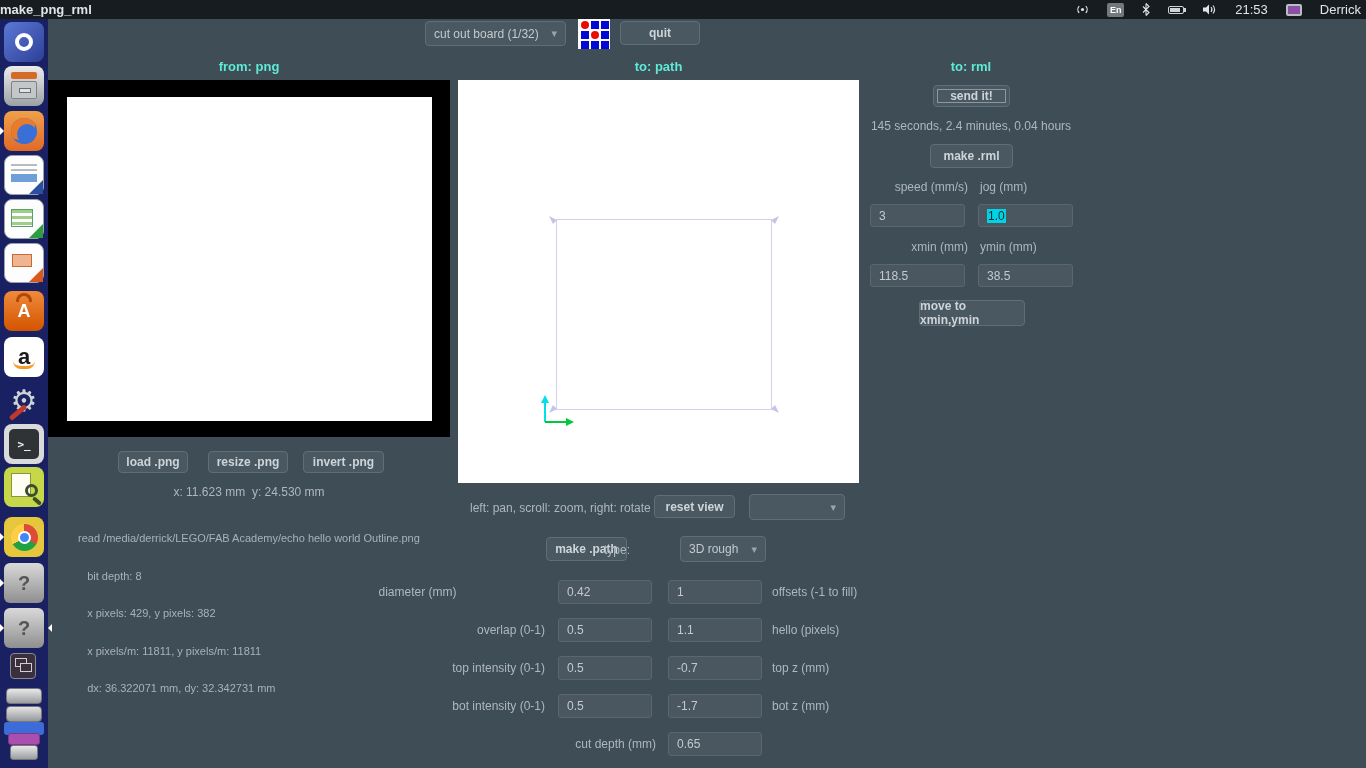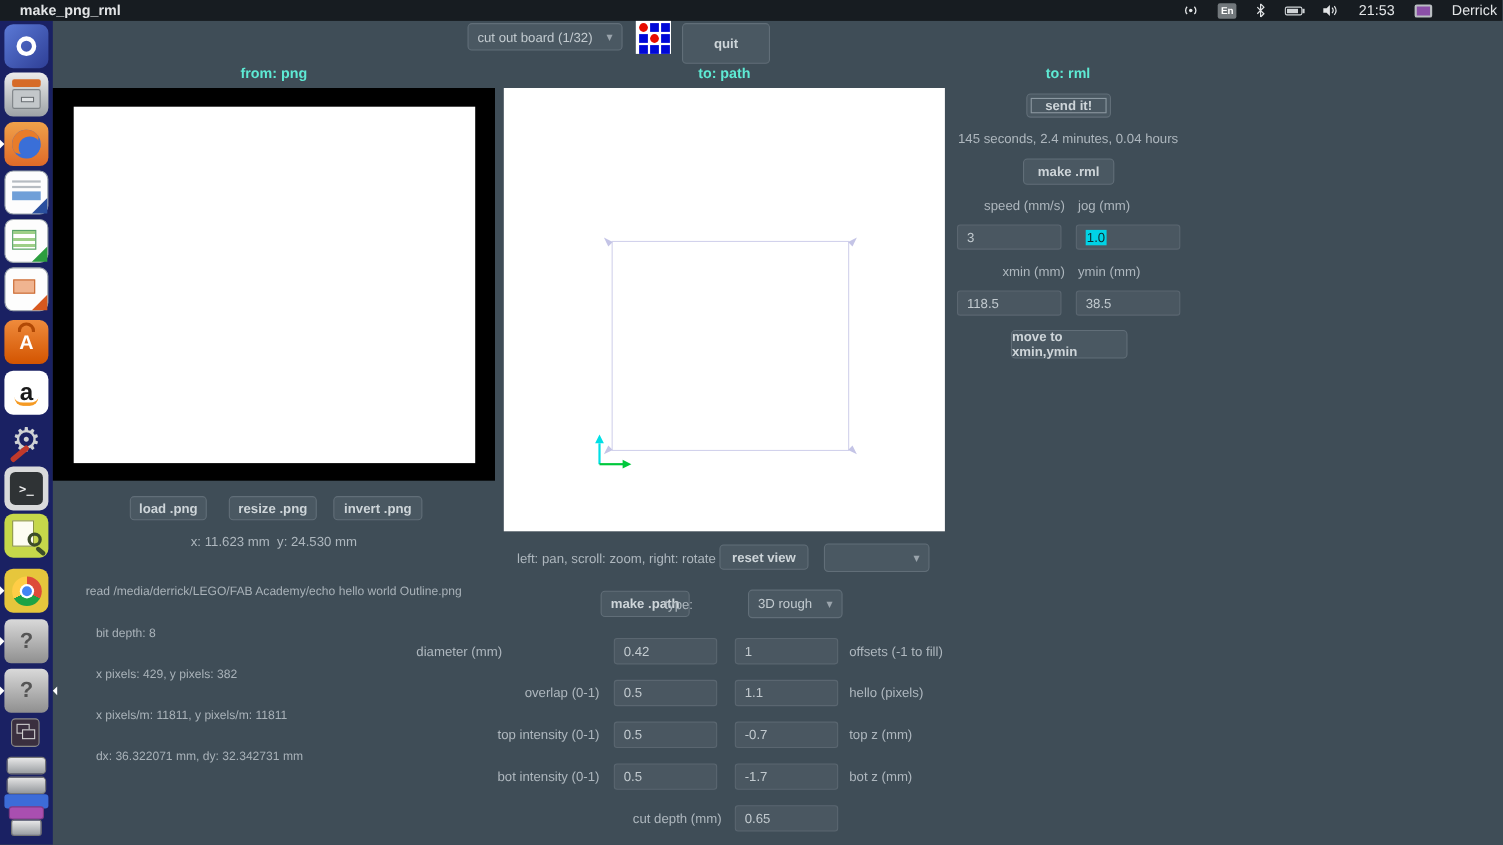--- a/index.html
+++ b/index.html
@@ -5,21 +5,21 @@
   * { margin:0; padding:0; box-sizing:border-box; }
   html,body { width:1366px; height:768px; }
   body {
     position:relative; overflow:hidden;
     background:#3f4d57;
     font-family:"Liberation Sans", sans-serif;
     color:#aeb7be;
   }
   
   #topbar { position:absolute; left:0; top:0; width:1366px; height:19px; background:#171c21; display:flex; align-items:center; }
-  #topbar .title { margin-left:18px; font-size:13px; color:#e2e4e6; font-weight:bold; }
+  #topbar .title { font-size:13px; color:#e2e4e6; font-weight:bold; }
   #tray { position:absolute; right:5px; top:0; height:19px; display:flex; align-items:center; gap:18px; color:#e2e4e6; font-size:13px; }
   .en-box { width:17px; height:14px; background:#72787c; border-radius:2px; color:#fff; font-size:9px; font-weight:bold; display:flex; align-items:center; justify-content:center; }
   .battery { width:16px; height:8px; border:1px solid #cfd3d6; border-radius:2px; position:relative; }
   .battery::after { content:""; position:absolute; right:-3px; top:1px; width:2px; height:4px; background:#cfd3d6; }
   .battery .fill { position:absolute; left:1px; top:1px; width:10px; height:4px; background:#cfd3d6; }
   .monitor { width:16px; height:12px; border:2px solid #b9bdc1; border-radius:2px; background:#8b4fa8; }
   
   #launcher { position:absolute; left:0; top:19px; width:48px; height:749px; background:#1a2163; }
   .tile { position:absolute; left:4px; width:40px; height:40px; border-radius:8px; }
   .runarrow { position:absolute; left:0; width:0; height:0; border:4px solid transparent; border-left-color:#fff; }
@@ -182,21 +182,21 @@
   <span class="r"></span>
     <span class="b"></span>
     <span class="b"></span>
   <span class="b"></span>
     <span class="r"></span>
     <span class="b"></span>
   <span class="b"></span>
     <span class="b"></span>
     <span class="b"></span>
 </div>
-<div class="btn" style="left:620px;top:21px;width:80px;height:37px">quit</div>
+<div class="btn" style="left:620px;top:21px;width:80px;height:24px">quit</div>
 
 <div class="hdr" style="left:48px;top:59px;width:402px">from: png</div>
 <div class="hdr" style="left:458px;top:59px;width:401px">to: path</div>
 <div class="hdr" style="left:850px;top:59px;width:242px">to: rml</div>
 
 <div id="png-canvas">
   <div id="png-image"></div>
 </div>
 <div class="btn" style="left:118px;top:451px;width:70px;height:22px">load .png</div>
 <div class="btn" style="left:208px;top:451px;width:80px;height:22px">resize .png</div>

